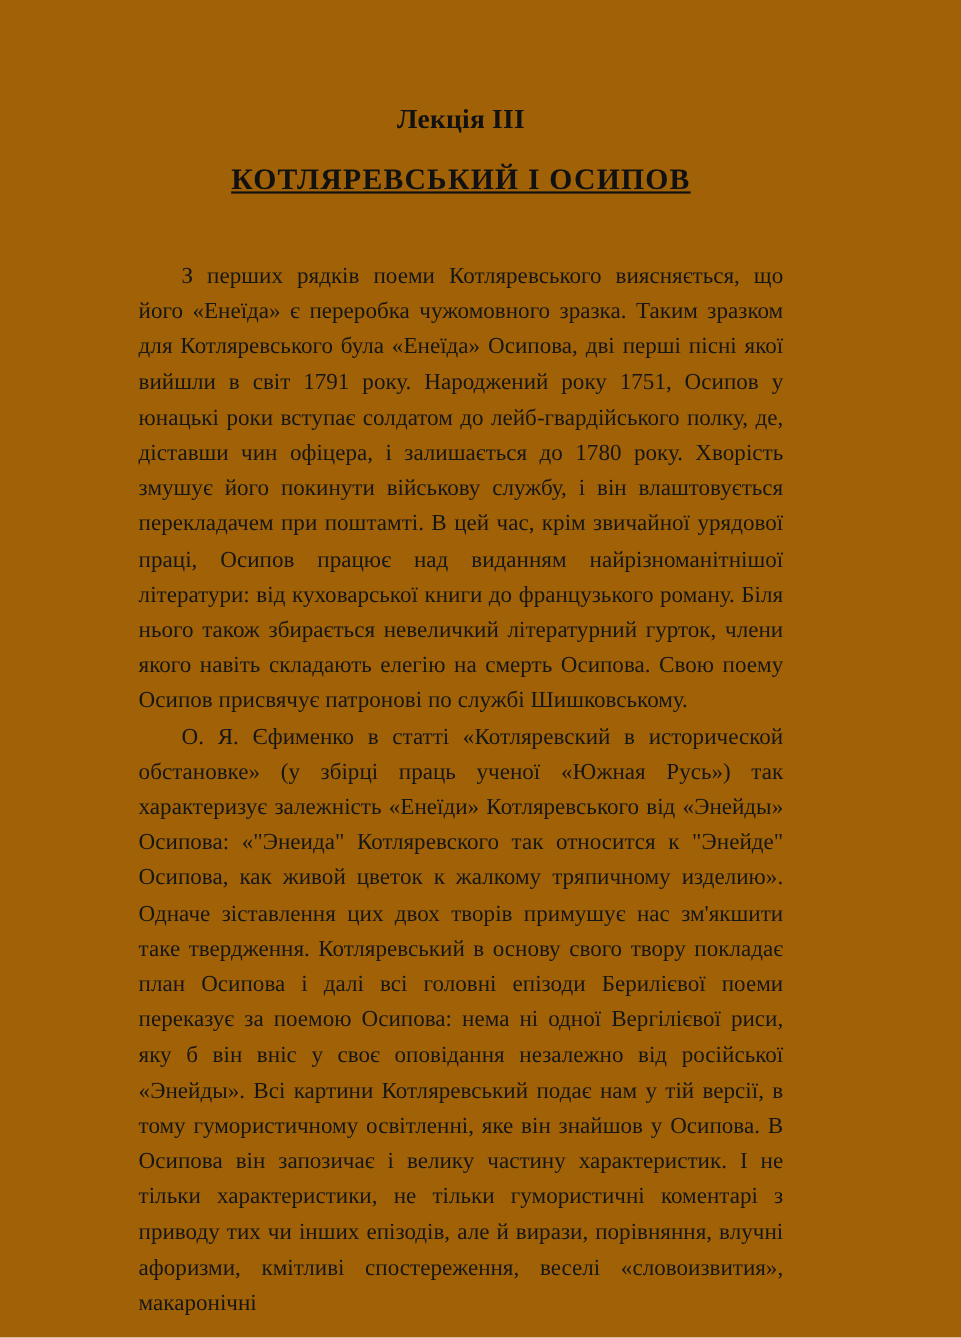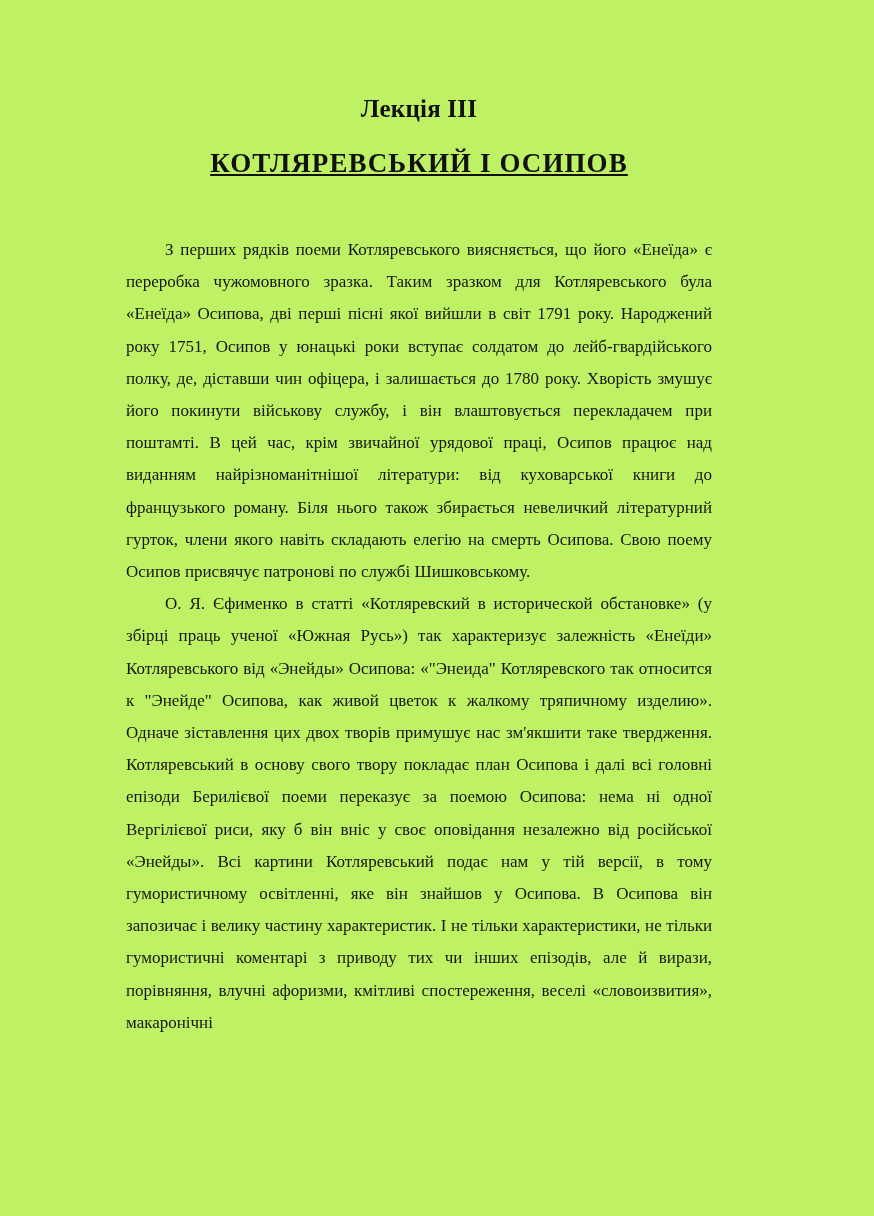--- a/index.html
+++ b/index.html
@@ -4,21 +4,21 @@
 <style>
   html, body {
     margin: 0;
     padding: 0;
     background: #ffffff;
   }
   .page {
     position: relative;
     width: 874px;
     height: 1216px;
-    background: #bef264;
+    background: #a16207;
     margin: 0 auto;
     overflow: hidden;
     font-family: "Liberation Serif", "DejaVu Serif", serif;
     color: #141414;
     -webkit-font-smoothing: antialiased;
   }
   .content {
     position: absolute;
     left: 126px;
     top: 0;
@@ -41,21 +41,21 @@
     line-height: 1;
     margin: 0;
     padding-top: 29px;
     letter-spacing: 1.1px;
     color: #111111;
     text-decoration: underline;
   }
   .body-text {
     margin: 0;
     padding-top: 0;
-    font-size: 17px;
+    font-size: 21px;
     line-height: 32.2px;
     text-align: justify;
     text-justify: inter-word;
     text-indent: 39px;
     hyphens: manual;
     color: #161616;
     word-spacing: 0.1px;
   }
   .body-block {
     padding-top: 57px;

